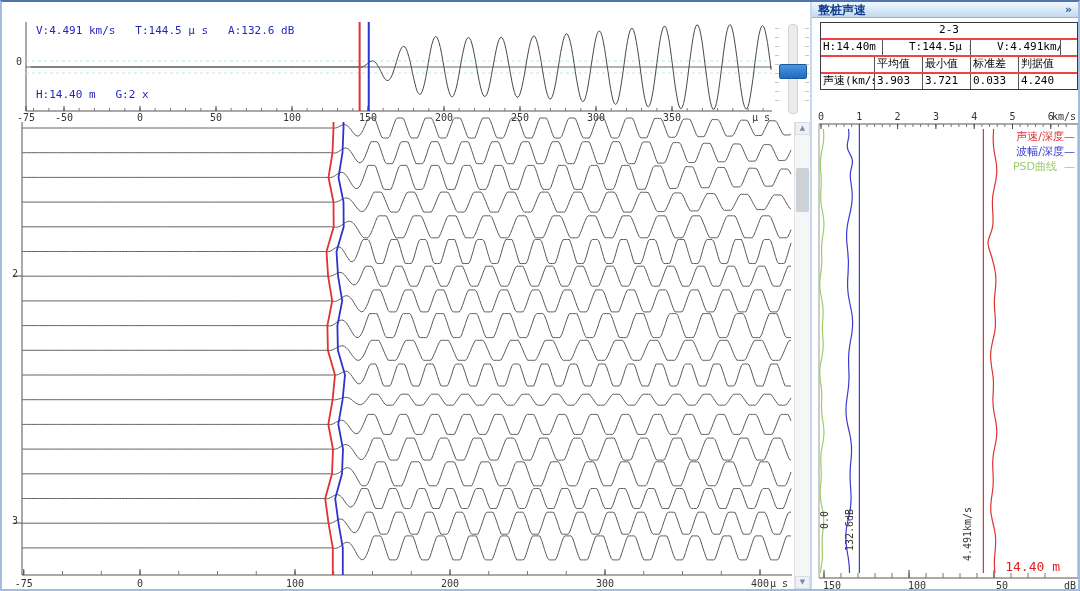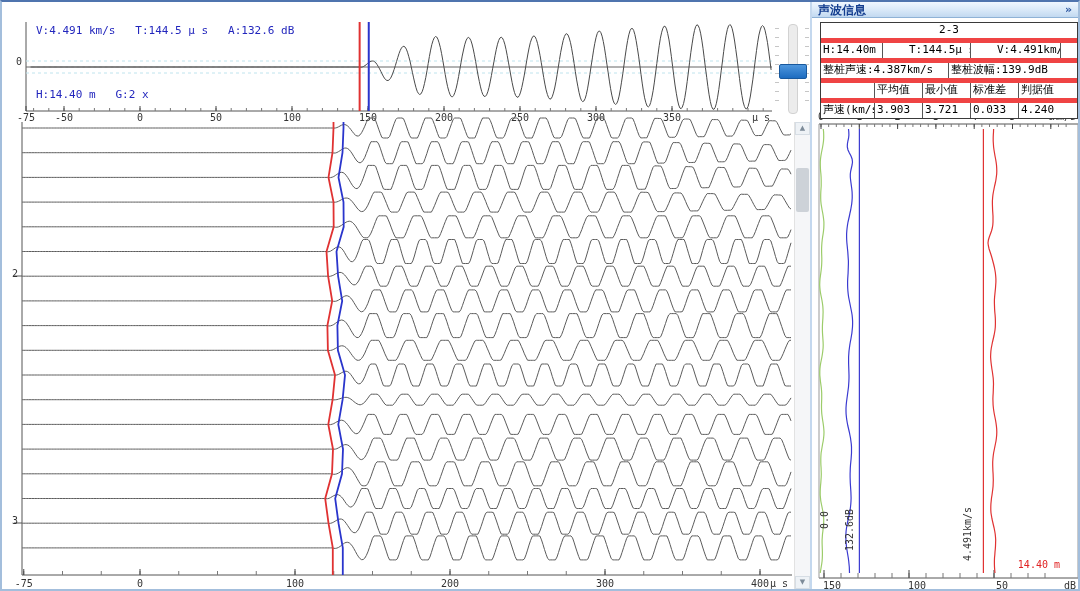--- a/index.html
+++ b/index.html
@@ -36,31 +36,31 @@
   
   #scroll{left:792px;top:120px;width:15px;height:467px;background:#f5f6f8;border-left:1px solid #e2e2e2;}
   .sbtn{position:absolute;left:0;width:15px;height:13px;background:#eef2f6;border:1px solid #d6dde4;
       box-sizing:border-box;color:#7d8union;color:#7d8b99;font-size:7px;text-align:center;line-height:11px;cursor:pointer;}
   #sb-up{top:0;} #sb-down{bottom:0;}
   #sb-thumb{position:absolute;left:1px;top:46px;width:13px;height:44px;background:#cdd2d8;
       border-radius:2px;cursor:pointer;}
   
   #atable{left:818px;top:20px;width:258px;font-size:11px;font-family:"DejaVu Sans Mono",monospace;
       color:#000;border:1px solid #3a3a3a;background:#fff;box-sizing:border-box;}
-  .trow{display:grid;height:15px;line-height:14px;border-bottom:5px solid #ef4444;}
+  .trow{display:grid;height:15px;line-height:14px;border-bottom:2px solid #ef4444;}
   .trow:last-child{border-bottom:none;}
   .trow>div{border-right:1px solid #555;padding:0 2px;overflow:hidden;white-space:nowrap;box-sizing:border-box;}
   .trow>div:last-child{border-right:none;}
   #trow-profile{grid-template-columns:1fr;text-align:center;}
   #trow-sum{grid-template-columns:62px 64px 66px 64px;gap:24px;}
   #trow-pile{grid-template-columns:128px 128px;}
   .trow.stat{grid-template-columns:54px 48px 48px 48px 58px;}
   
   #legend{left:985px;top:127px;width:88px;text-align:right;font-size:11px;line-height:15px;}
-  #depth-readout{left:1000px;top:557px;width:58px;text-align:right;color:#e02222;font-size:10px;
+  #depth-readout{left:1000px;top:557px;width:58px;text-align:right;color:#e02222;font-size:13px;
       font-family:"DejaVu Sans Mono",monospace;}
 </style>
 </head>
 <body>
 
 <div id="win">
 
   <svg id="canvas" viewBox="0 0 1076 587">
       <g>
         <line x1="24" y1="20" x2="24" y2="109" stroke="#555" stroke-width="1"></line>
@@ -281,21 +281,21 @@
         <path d="M846.5 127L846.8 130L846.9 133L846.6 136L845.9 139L845.4 142L845.3 145L846.0 148L847.4 151L849.0 154L850.1 157L850.5 160L850.1 163L849.4 166L848.7 169L848.3 172L848.3 175L848.6 178L849.0 181L849.4 184L849.8 187L850.1 190L850.2 193L850.2 196L850.0 199L849.7 202L849.2 205L848.7 208L848.0 211L847.4 214L846.7 217L846.0 220L845.5 223L845.1 226L844.8 229L844.6 232L844.6 235L844.7 238L844.9 241L845.2 244L845.5 247L845.8 250L846.0 253L846.2 256L846.4 259L846.4 262L846.3 265L846.2 268L846.1 271L845.9 274L845.7 277L845.6 280L845.6 283L845.7 286L845.9 289L846.2 292L846.6 295L847.2 298L847.8 301L848.4 304L849.0 307L849.6 310L850.1 313L850.4 316L850.6 319L850.6 322L850.5 325L850.2 328L849.9 331L849.4 334L848.9 337L848.3 340L847.8 343L847.4 346L847.0 349L846.8 352L846.6 355L846.6 358L846.6 361L846.7 364L846.8 367L846.9 370L847.0 373L847.0 376L846.9 379L846.7 382L846.5 385L846.1 388L845.7 391L845.3 394L844.9 397L844.5 400L844.2 403L844.0 406L844.0 409L844.1 412L844.4 415L844.8 418L845.3 421L845.9 424L846.6 427L847.3 430L847.9 433L848.5 436L848.9 439L849.3 442L849.5 445L849.5 448L849.5 451L849.3 454L849.1 457L848.8 460L848.5 463L848.3 466L848.2 469L848.1 472L848.1 475L848.2 478L848.3 481L848.5 484L848.7 487L848.9 490L849.0 493L849.1 496L849.0 499L848.8 502L848.5 505L848.1 508L847.6 511L846.9 514L846.3 517L845.6 520L845.0 523L844.5 526L844.1 529L843.9 532L843.8 535L843.9 538L844.1 541L844.4 544L844.8 547L845.3 550L845.8 553L846.3 556L846.7 559L847.0 562L847.3 565L847.4 568L847.5 571" fill="none" stroke="#3a3ad0" stroke-width="1.2"></path>
         <path d="M991.6 127L991.5 130L991.3 133L991.2 136L991.2 139L991.4 142L991.6 145L992.0 148L992.5 151L993.0 154L993.6 157L994.1 160L994.5 163L994.7 166L994.8 169L994.7 172L994.3 175L993.9 178L993.3 181L992.6 184L992.0 187L991.4 190L990.9 193L990.6 196L990.4 199L990.4 202L990.5 205L990.6 208L990.8 211L991.0 214L991.0 217L991.0 220L990.8 223L990.3 226L989.5 229L988.4 232L987.3 235L986.4 238L986.0 241L986.4 244L987.1 247L988.1 250L989.1 253L990.0 256L990.8 259L991.6 262L992.3 265L992.9 268L993.4 271L993.7 274L993.9 277L993.9 280L993.7 283L993.5 286L993.2 289L992.9 292L992.6 295L992.4 298L992.4 301L992.5 304L992.6 307L992.8 310L993.1 313L993.3 316L993.4 319L993.4 322L993.3 325L993.0 328L992.5 331L991.9 334L991.2 337L990.5 340L989.9 343L989.3 346L988.9 349L988.7 352L988.6 355L988.8 358L989.1 361L989.5 364L989.9 367L990.4 370L990.8 373L991.2 376L991.4 379L991.5 382L991.4 385L991.3 388L991.2 391L991.0 394L990.9 397L991.0 400L991.1 403L991.4 406L991.8 409L992.3 412L992.9 415L993.5 418L994.0 421L994.4 424L994.7 427L994.8 430L994.7 433L994.4 436L994.0 439L993.4 442L992.8 445L992.2 448L991.6 451L991.2 454L990.9 457L990.7 460L990.7 463L990.8 466L990.9 469L991.1 472L991.2 475L991.3 478L991.2 481L991.1 484L990.8 487L990.4 490L990.0 493L989.5 496L989.2 499L988.9 502L988.8 505L988.8 508L989.0 511L989.5 514L990.0 517L990.7 520L991.4 523L992.1 526L992.7 529L993.2 532L993.5 535L993.7 538L993.6 541L993.5 544L993.3 547L993.0 550L992.8 553L992.5 556L992.4 559L992.4 562L992.5 565L992.7 568L993.0 571" fill="none" stroke="#e03232" stroke-width="1.2"></path>
         <text x="826" y="518" text-anchor="middle" fill="#9ccc6a" transform="rotate(-90 826 518)">0.0</text>
         <text x="851" y="528" text-anchor="middle" fill="#3a3ad0" transform="rotate(-90 851 528)">132.6dB</text>
         <text x="969" y="532" text-anchor="middle" fill="#e03232" transform="rotate(-90 969 532)">4.491km/s</text>
       </g>
     </svg>
 
   <div class="titlebar" id="rp-title">
     <span id="chevron">»</span>
-    <span>声波信息</span>
+    <span>整桩声速</span>
   </div>
   <div id="divider"></div>
 
   <div class="ov info-line" id="info1">V:4.491 km/s   T:144.5 μ s   A:132.6 dB</div>
   <div class="ov info-line" id="info2">H:14.40 m   G:2 x</div>
   <div class="ov" id="zero-lab">0</div>
 
   <div class="ov depth-lab" id="dep2">2</div>
   <div class="ov depth-lab" id="dep3">3</div>
 
@@ -315,34 +315,35 @@
   <div class="ov" id="atable">
     <div class="trow" id="trow-profile">
       <div>2-3</div>
     </div>
     <div class="trow" id="trow-sum">
       <div>H:14.40m</div>
       <div>T:144.5μ s</div>
       <div>V:4.491km/s</div>
       <div>A:132.6dB</div>
     </div>
-    <div class="trow" id="trow-pile">
-      <div>整桩声速:4.387km/s</div>
-      <div>整桩波幅:139.9dB</div>
-    </div>
     <div class="trow stat">
       <div></div>
       <div>平均值</div>
       <div>最小值</div>
       <div>标准差</div>
       <div>判据值</div>
     </div>
     <div class="trow stat">
       <div>声速(km/s)</div>
       <div>3.903</div>
       <div>3.721</div>
       <div>0.033</div>
       <div>4.240</div>
     </div>
   </div>
 
+  <div class="ov" id="legend">
+      <div style="color: rgb(224, 50, 50); white-space: pre;">声速/深度—</div>
+      <div style="color: rgb(58, 58, 208); white-space: pre;">波幅/深度—</div>
+      <div style="color: rgb(156, 204, 106); white-space: pre;">PSD曲线  —</div>
+    </div>
   <div class="ov" id="depth-readout">14.40 m</div>
 </div>
 
 </body></html>

